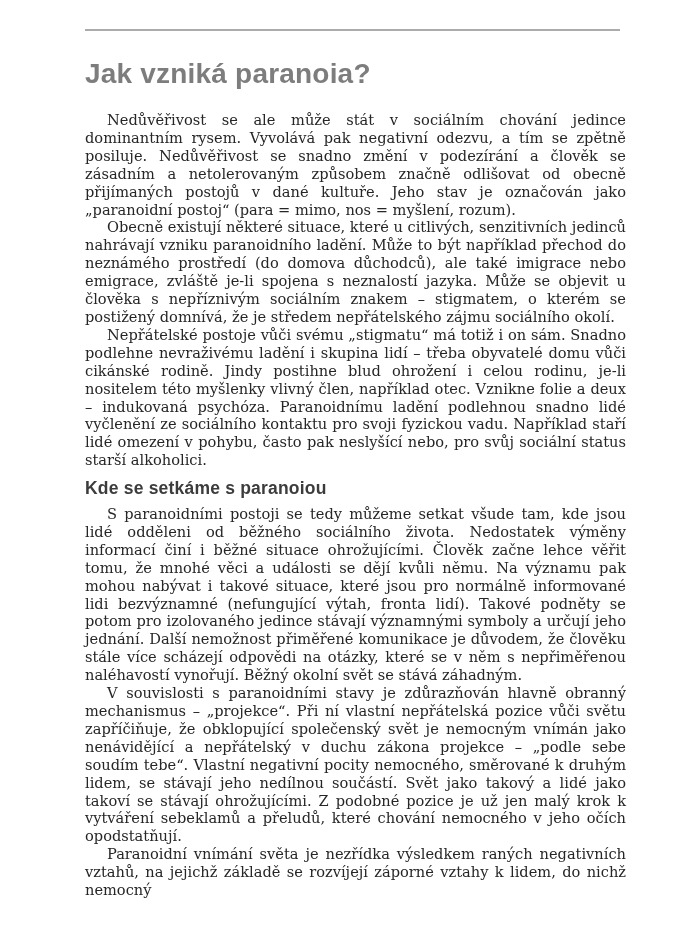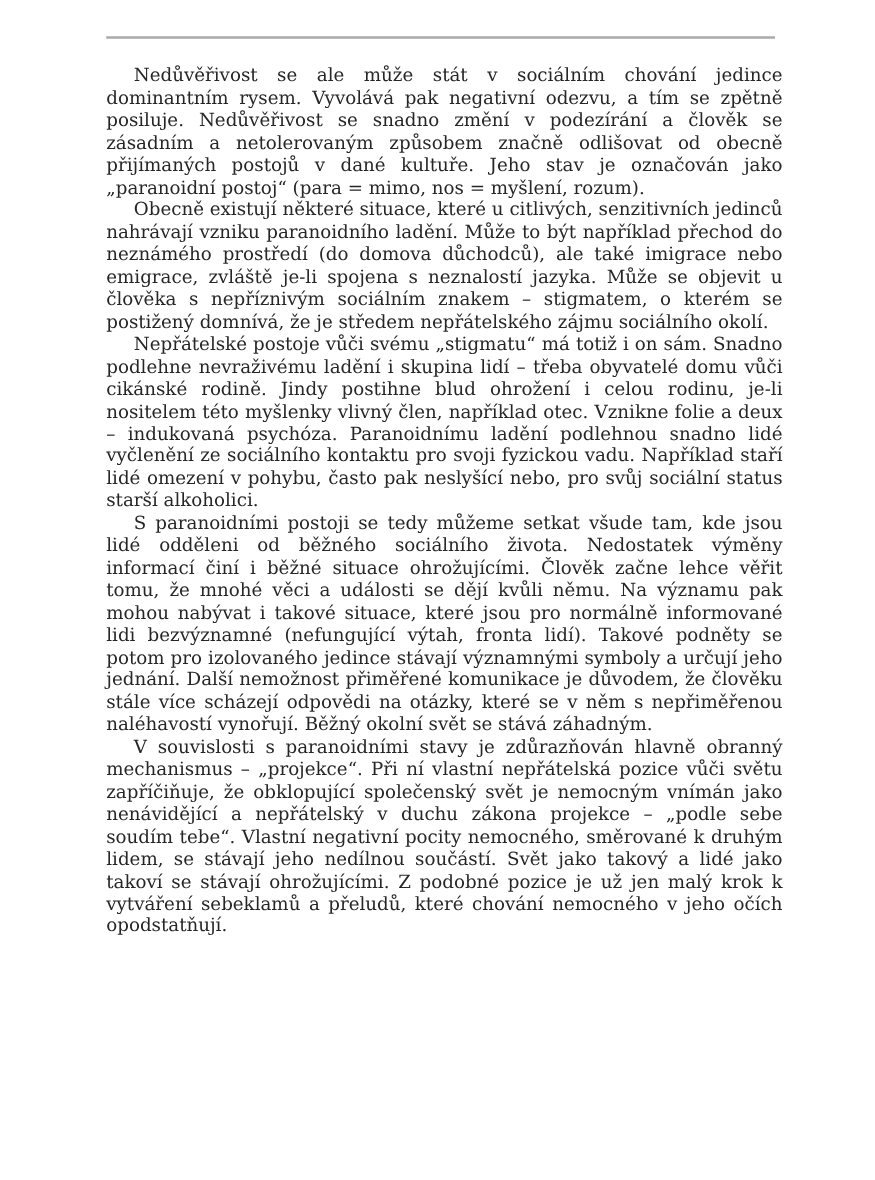--- a/index.html
+++ b/index.html
@@ -72,24 +72,27 @@
     text-indent: 0;
   }
 </style>
 </head>
 <body>
 
 <div class="page">
 
   <div class="header-rule"></div>
 
+  <h1 class="chapter-title">Jak vzniká paranoia?</h1>
 
   <div class="body-text">
     <p>Nedůvěřivost se ale může stát v sociálním chování jedince dominantním rysem. Vyvolává pak negativní odezvu, a tím se zpětně posiluje. Nedůvěřivost se snadno změní v podezírání a člověk se zásadním a netolerovaným způsobem značně odlišovat od obecně přijímaných postojů v dané kultuře. Jeho stav je označován jako „paranoidní postoj“ (para = mimo, nos = myšlení, rozum).</p>
     <p>Obecně existují některé situace, které u citlivých, senzitivních jedinců nahrávají vzniku paranoidního ladění. Může to být například přechod do neznámého prostředí (do domova důchodců), ale také imigrace nebo emigrace, zvláště je-li spojena s neznalostí jazyka. Může se objevit u člověka s nepříznivým sociálním znakem – stigmatem, o kterém se postižený domnívá, že je středem nepřátelského zájmu sociálního okolí.</p>
     <p>Nepřátelské postoje vůči svému „stigmatu“ má totiž i on sám. Snadno podlehne nevraživému ladění i skupina lidí – třeba obyvatelé domu vůči cikánské rodině. Jindy postihne blud ohrožení i celou rodinu, je-li nositelem této myšlenky vlivný člen, například otec. Vznikne folie a deux – indukovaná psychóza. Paranoidnímu ladění podlehnou snadno lidé vyčlenění ze sociálního kontaktu pro svoji fyzickou vadu. Například staří lidé omezení v pohybu, často pak neslyšící nebo, pro svůj sociální status starší alkoholici.</p>
 
+    <h2 class="section-heading">Kde se setkáme s paranoiou</h2>
 
     <p>S paranoidními postoji se tedy můžeme setkat všude tam, kde jsou lidé odděleni od běžného sociálního života. Nedostatek výměny informací činí i běžné situace ohrožujícími. Člověk začne lehce věřit tomu, že mnohé věci a události se dějí kvůli němu. Na významu pak mohou nabývat i takové situace, které jsou pro normálně informované lidi bezvýznamné (nefungující výtah, fronta lidí). Takové podněty se potom pro izolovaného jedince stávají významnými symboly a určují jeho jednání. Další nemožnost přiměřené komunikace je důvodem, že člověku stále více scházejí odpovědi na otázky, které se v něm s nepřiměřenou naléhavostí vynořují. Běžný okolní svět se stává záhadným.</p>
     <p>V souvislosti s paranoidními stavy je zdůrazňován hlavně obranný mechanismus – „projekce“. Při ní vlastní nepřátelská pozice vůči světu zapříčiňuje, že obklopující společenský svět je nemocným vnímán jako nenávidějící a nepřátelský v duchu zákona projekce – „podle sebe soudím tebe“. Vlastní negativní pocity nemocného, směrované k druhým lidem, se stávají jeho nedílnou součástí. Svět jako takový a lidé jako takoví se stávají ohrožujícími. Z podobné pozice je už jen malý krok k vytváření sebeklamů a přeludů, které chování nemocného v jeho očích opodstatňují.</p>
+    <p>Paranoidní vnímání světa je nezřídka výsledkem raných negativních vztahů, na jejichž základě se rozvíjejí záporné vztahy k lidem, do nichž nemocný</p>
   </div>
 
 </div>
 
 </body></html>

